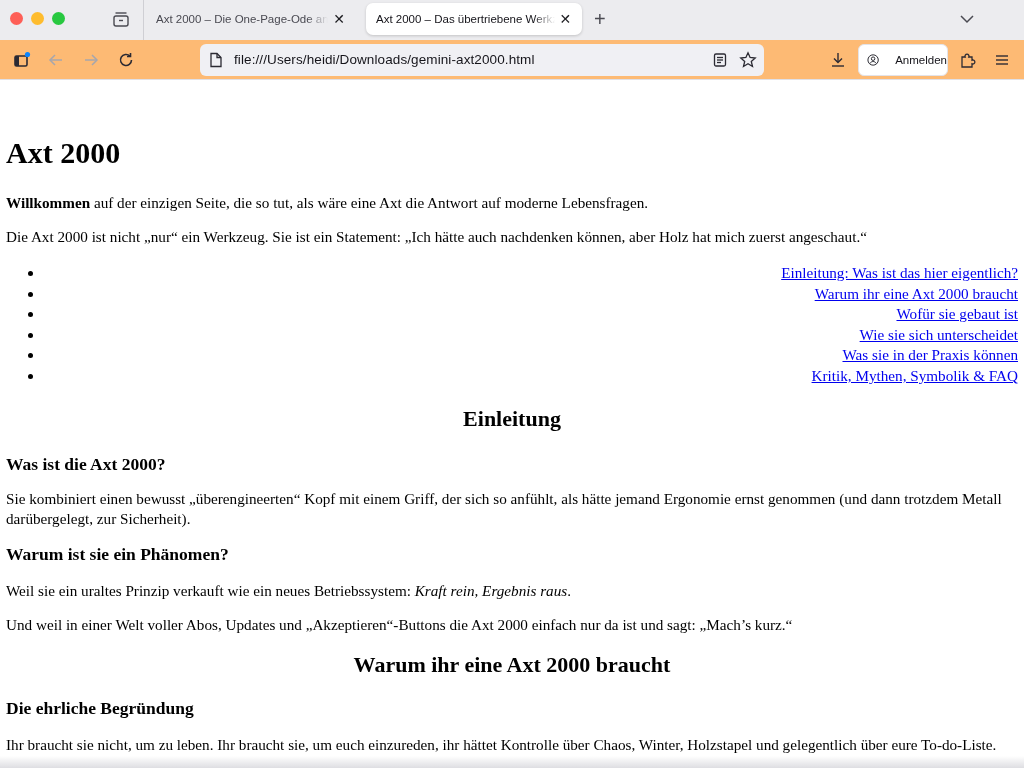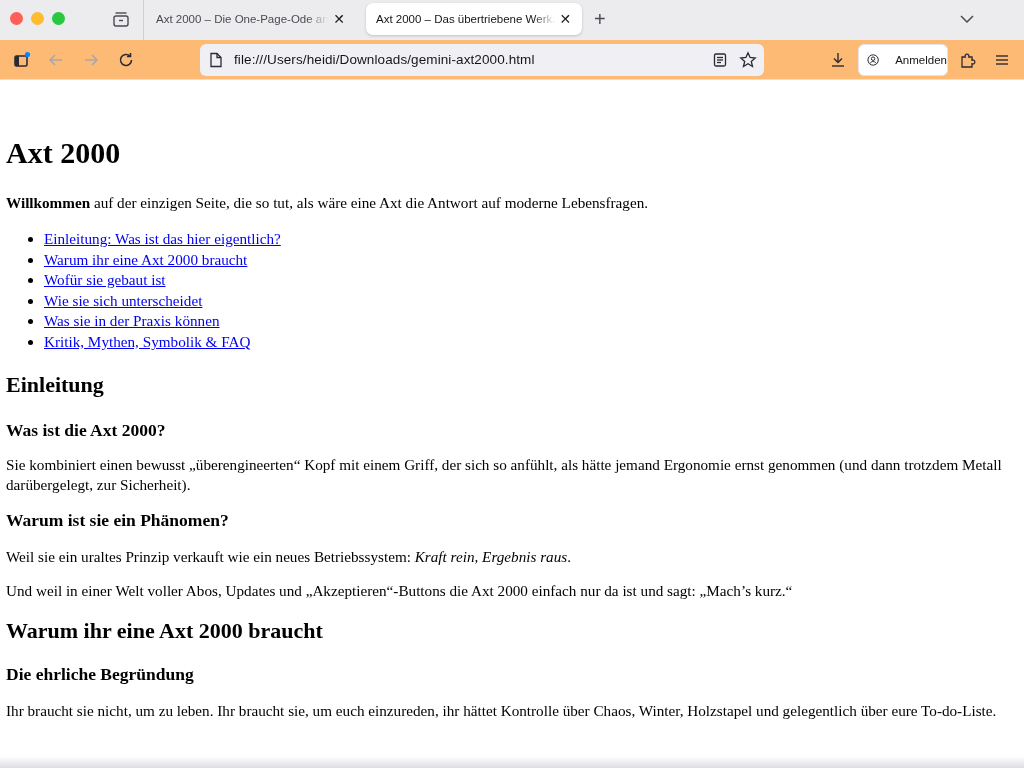--- a/index.html
+++ b/index.html
@@ -55,24 +55,24 @@
   }
 
   
   .content {
     position: absolute; left: 0; top: 81px; width: 1024px; height: 687px;
     overflow: hidden; font-family: "Liberation Serif", serif; color: #000;
     padding: 12px 6px;
     margin-top: 38px;
   }
   .content h1 { font-size: 30px; font-weight: bold; margin-top: 4px; line-height: 36px; }
-  .content h2 { font-size: 22px; font-weight: bold; line-height: 28px; }
+  .content h2 { font-size: 22px; font-weight: bold; line-height: 28px; text-align: center; }
   .content h3 { font-size: 17.5px; font-weight: bold; line-height: 22px; }
   .content p { font-size: 15.2px; line-height: 20px; }
-  .content ul { list-style: disc; padding-left: 38px; }
+  .content ul { list-style: disc; padding-left: 38px; text-align: right; }
   .content li { font-size: 15.2px; line-height: 20.6px; }
   .content a { color: #0000ee; text-decoration: underline; }
 
   .bottom-shade {
     position: absolute; left: 0; top: 756px; width: 1024px; height: 12px;
     background: linear-gradient(to bottom, rgba(230,230,232,0.0), rgba(220,220,224,0.95));
   }
 </style>
 </head>
 <body>
@@ -185,20 +185,21 @@
         <line x1="2" y1="11" x2="14" y2="11"></line>
     </svg>
   </div>
 </div>
 
 <div class="content">
   <h1>Axt 2000</h1>
 
   <p style="margin-top:22px;"><b>Willkommen</b><span> auf der einzigen Seite, die so tut, als wäre eine Axt die Antwort auf moderne Lebensfragen.</span></p>
 
+  <p style="margin-top:14px;">Die Axt 2000 ist nicht „nur“ ein Werkzeug. Sie ist ein Statement: „Ich hätte auch nachdenken können, aber Holz hat mich zuerst angeschaut.“</p>
 
   <ul style="margin-top:16px;">
     <li><a href="#">Einleitung: Was ist das hier eigentlich?</a></li>
     <li><a href="#">Warum ihr eine Axt 2000 braucht</a></li>
     <li><a href="#">Wofür sie gebaut ist</a></li>
     <li><a href="#">Wie sie sich unterscheidet</a></li>
     <li><a href="#">Was sie in der Praxis können</a></li>
     <li><a href="#">Kritik, Mythen, Symbolik &amp; FAQ</a></li>
   </ul>
 

